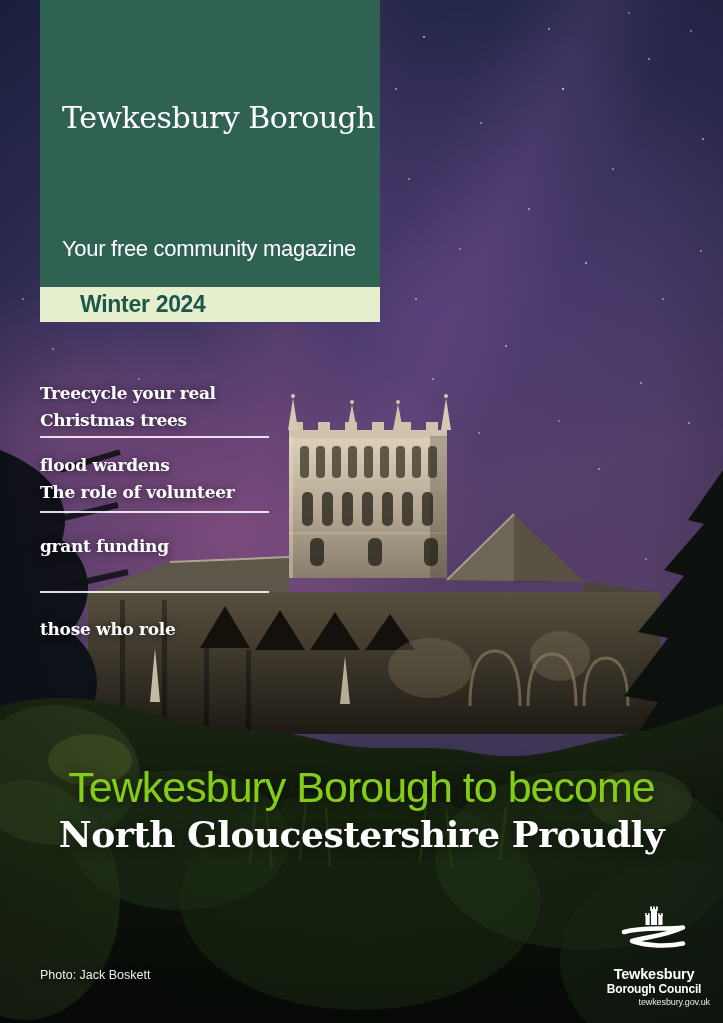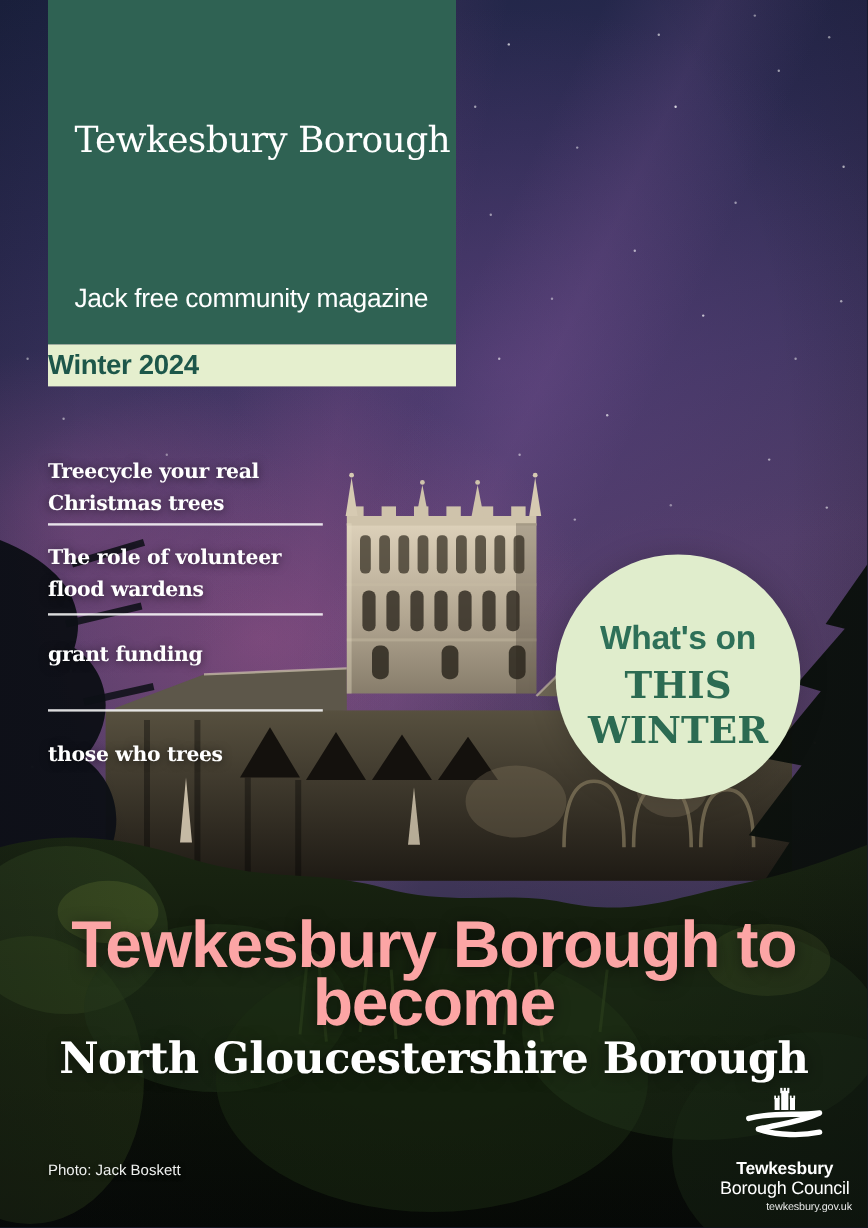--- a/index.html
+++ b/index.html
@@ -39,54 +39,54 @@
 
   
   .masthead{position:absolute;left:40px;top:0;width:340px;height:287px;background:#2f6253;}
   .kicker{position:absolute;left:22px;top:100px;color:#fff;
           font-family:"DejaVu Serif","Liberation Serif",serif;font-size:30px;letter-spacing:-.5px;}
   .news{position:absolute;left:18px;top:136px;color:#fff;font-weight:700;
         font-size:98px;line-height:1;letter-spacing:-3px;}
   .tagline{position:absolute;left:22px;top:236px;color:#fff;font-size:22px;letter-spacing:-.3px;}
   .issue-strip{position:absolute;left:40px;top:287px;width:340px;height:35px;background:#e5efce;}
   .issue-strip span{display:block;line-height:35px;font-size:23px;
-        font-weight:700;color:#1d574a;letter-spacing:-.3px;}
+        font-weight:700;color:#1d574a;letter-spacing:-.3px;margin-left:40px;}
 
   
   .headlines{position:absolute;left:40px;top:380px;width:240px;}
   .hl{position:absolute;left:0;color:#fff;font-family:"DejaVu Serif","Liberation Serif",serif;
       font-weight:700;font-size:17px;line-height:27px;letter-spacing:-.3px;
       text-shadow:0 1px 8px rgba(0,0,0,.55);}
   .hl span{display:block;}
   .rule{position:absolute;left:0;width:229px;height:1.5px;background:rgba(255,255,255,.85);}
 
   
   .badge{position:absolute;left:463px;top:462px;width:204px;height:204px;border-radius:50%;
          background:#e0edcc;text-align:center;box-shadow:0 0 24px rgba(0,0,0,.18);}
   .badge-l1{display:block;margin-top:54px;font-size:28px;font-weight:600;color:#2e7058;letter-spacing:-.3px;}
   .badge-l2{display:block;margin-top:6px;font-family:"DejaVu Serif","Liberation Serif",serif;
             font-size:31px;line-height:37px;font-weight:700;color:#2c6b52;}
   .badge-l3{display:block;font-family:"DejaVu Serif","Liberation Serif",serif;
             font-size:31px;line-height:37px;font-weight:700;color:#2c6b52;}
 
   
   .main-headline{position:absolute;left:0;top:763px;width:723px;text-align:center;}
-  .mh1{display:block;font-size:55px;line-height:48px;font-weight:700;color:#fca5a5;
+  .mh1{display:block;font-size:43px;line-height:48px;font-weight:400;color:#84cc16;
        letter-spacing:-1px;text-shadow:0 2px 12px rgba(0,0,0,.5);}
   .mh2{display:block;font-family:"DejaVu Serif","Liberation Serif",serif;font-size:36px;
        line-height:46px;font-weight:700;color:#ffffff;letter-spacing:-.5px;
        text-shadow:0 2px 12px rgba(0,0,0,.5);}
 
   
   .credit{position:absolute;left:40px;top:968px;color:#eef0ee;font-size:12.5px;font-weight:400;
           text-shadow:0 1px 4px rgba(0,0,0,.6);}
   .council{position:absolute;left:598px;top:906px;width:112px;text-align:center;color:#fff;}
   .council .icon{display:block;margin:0 auto;}
   .logo-name{display:block;margin-top:14px;font-size:14.5px;font-weight:700;letter-spacing:-.2px;}
-  .logo-sub{display:block;font-size:15px;font-weight:400;letter-spacing:-.2px;}
+  .logo-sub{display:block;font-size:12px;font-weight:700;letter-spacing:-.2px;}
   .logo-url{display:block;margin-top:1px;font-size:9px;opacity:.9;letter-spacing:-.1px;text-align:right;}
 </style>
 </head>
 <body>
 
 <div class="cover">
 
   <div class="layer sky"></div>
   <div class="layer aurora"></div>
   <div class="stars"></div>
@@ -211,55 +211,50 @@
         <path d="M420,862 L426,806"></path>
         <path d="M452,868 L446,810"></path>
       <path d="M500,860 L506,808"></path>
     </g>
   </svg>
 
   <div class="layer vignette"></div>
 
   <div class="masthead">
     <div class="kicker">Tewkesbury Borough</div>
-    <div class="tagline">Jack free community magazine</div>
+    <div class="tagline">Your free community magazine</div>
   </div>
   <div class="issue-strip">
     <span>Winter 2024</span>
   </div>
 
   <div class="headlines">
     <div class="hl" style="top:0;">
       <span>Treecycle your real</span>
       <span>Christmas trees</span>
     </div>
     <div class="rule" style="top:56px;"></div>
     <div class="hl" style="top:72px;">
+      <span>flood wardens</span>
       <span>The role of volunteer</span>
-      <span>flood wardens</span>
     </div>
     <div class="rule" style="top:131px;"></div>
     <div class="hl" style="top:153px;">
       <span>grant funding</span>
     </div>
     <div class="rule" style="top:211px;"></div>
     <div class="hl" style="top:236px;">
-      <span>those who trees</span>
-    </div>
-  </div>
-
-  <div class="badge">
-    <span class="badge-l1">What's on</span>
-    <span class="badge-l2">THIS</span>
-    <span class="badge-l3">WINTER</span>
-  </div>
+      <span>those who role</span>
+    </div>
+  </div>
+
 
   <div class="main-headline">
     <span class="mh1">Tewkesbury Borough to become</span>
-    <span class="mh2">North Gloucestershire Borough</span>
+    <span class="mh2">North Gloucestershire Proudly</span>
   </div>
 
   <div class="credit">Photo: Jack Boskett</div>
 
   <div class="council">
     <svg class="icon" width="26" height="19" viewBox="0 0 26 19">
       <g fill="#ffffff">
         <rect x="10" y="3" width="6" height="16"></rect>
         <rect x="9.2" y="0.5" width="1.8" height="4.5"></rect>
           <rect x="12.1" y="0.5" width="1.8" height="4.5"></rect>

